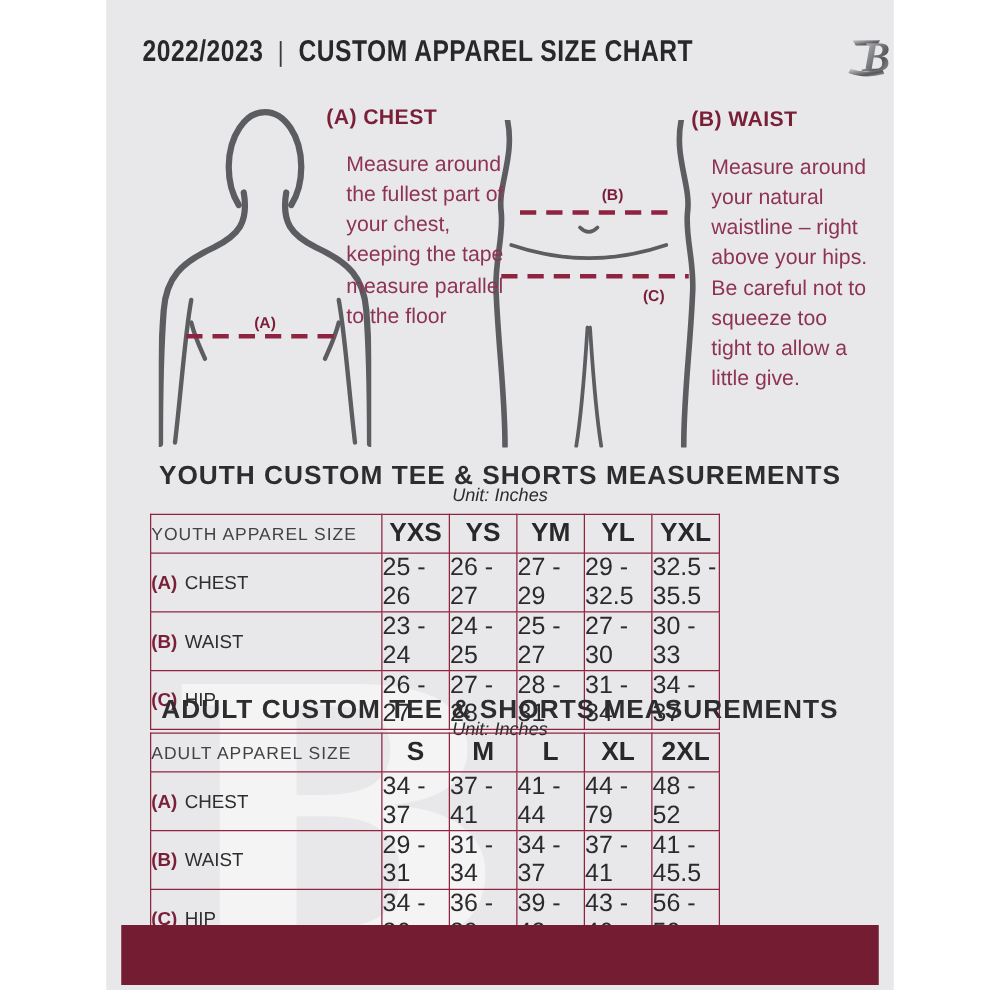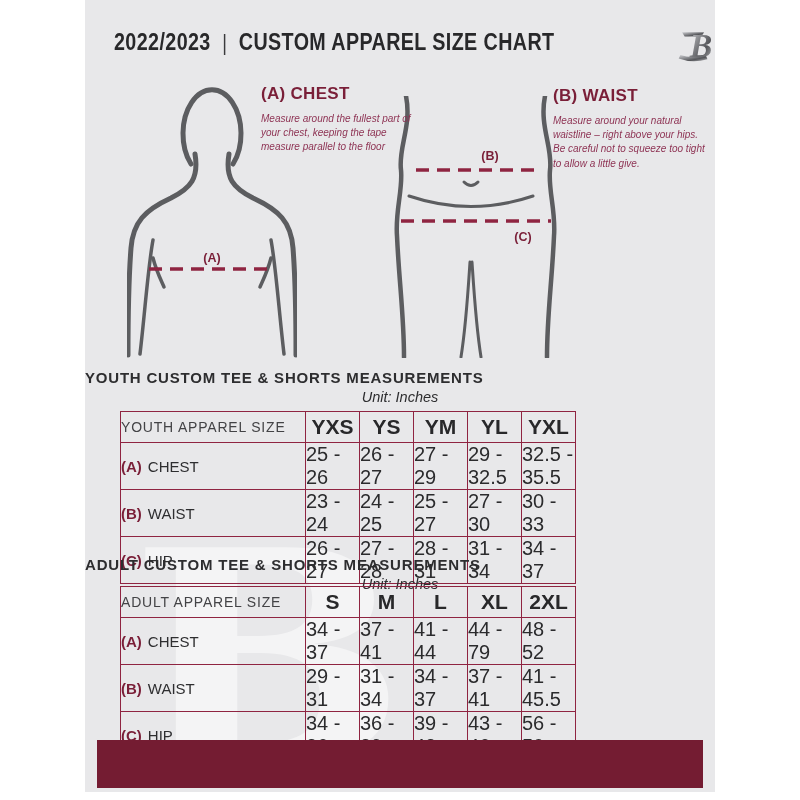--- a/index.html
+++ b/index.html
@@ -17,31 +17,31 @@
     position:absolute;left:29px;top:6px;white-space:nowrap;
     font-weight:bold;font-size:24px;color:#28282a;letter-spacing:.5px;
     transform:scaleX(.82);transform-origin:left center;
   }
   .doc-title .divider{font-weight:normal;color:#3a3a3c;margin:0 14px;font-size:22px;}
   .brand{position:absolute;right:22px;top:2px;display:flex;align-items:center;gap:9px;}
   .brand-name{font-weight:bold;font-size:16px;letter-spacing:6px;color:#2c2c2e;}
   
   .note{position:absolute;z-index:1;}
   .note h3{margin:0 0 8px 0;font-size:17px;font-weight:bold;color:#7a1f38;letter-spacing:.3px;}
-  .note p{margin:0;font-size:10px;font-style:italic;color:#8e3354;line-height:1.42;white-space:pre-line;}
+  .note p{margin:16px;font-size:17px;color:#8e3354;line-height:1.42;white-space:pre-line;}
   .note-chest{left:176px;top:84px;width:158px;}
   .note-waist{left:468px;top:86px;width:158px;}
   .note-hips{left:468px;top:220px;width:158px;}
   .figure{position:absolute;z-index:1;}
   .fig-upper{left:42px;top:82px;}
   .fig-lower{left:308px;top:96px;}
   
   .section-title{
-    position:absolute;left:0;width:100%;z-index:1;
-    font-weight:bold;font-size:15px;color:#2d2d2f;letter-spacing:.8px;
+    position:absolute;left:0;width:100%;text-align:center;z-index:1;
+    font-weight:bold;font-size:21px;color:#2d2d2f;letter-spacing:.8px;
   }
   .unit-line{
     position:absolute;left:0;width:100%;text-align:center;z-index:1;
     font-style:italic;font-size:14.5px;color:#2d2d2f;
   }
   .yt-title{top:369px;} .yt-unit{top:389px;}
   .ad-title{top:556px;} .ad-unit{top:576px;}
   
   table.size-table{
     position:absolute;left:35px;width:456px;border-collapse:collapse;

